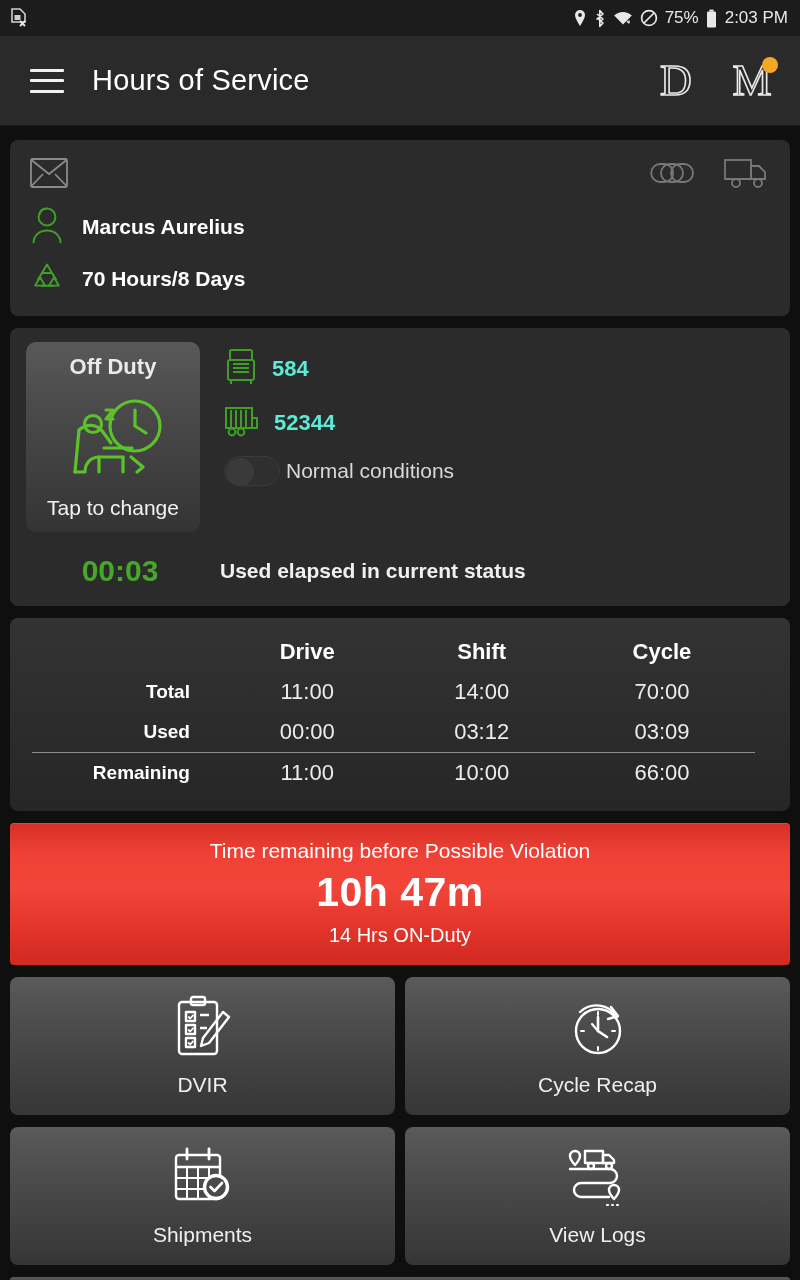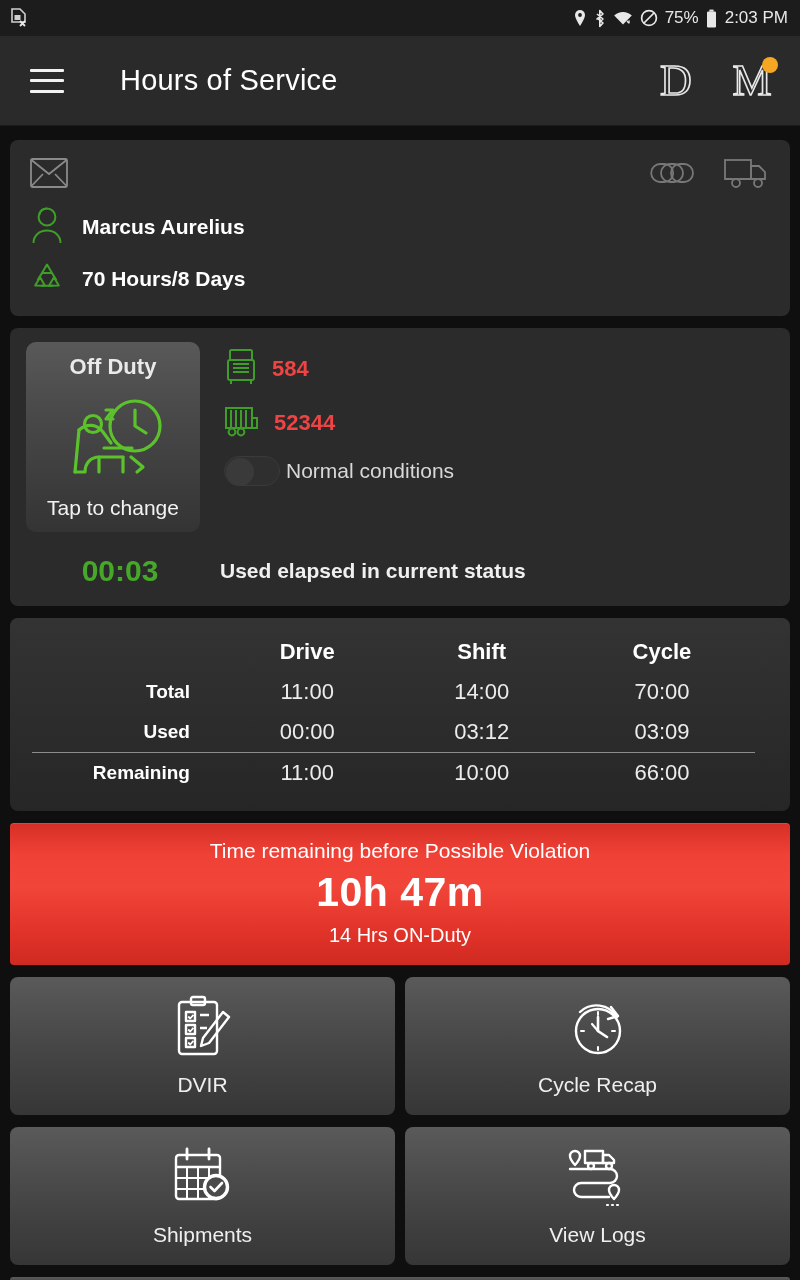--- a/index.html
+++ b/index.html
@@ -21,21 +21,20 @@
   .sb-right{ margin-left:auto; display:flex; align-items:center; gap:7px; }
   .sb-right .pct{ font-size:17px; letter-spacing:0; }
   .sb-right .clock{ font-size:17px; margin-left:1px; }
   .sbicon{ display:block; }
 
   
   .toolbar{
     height:90px; flex:0 0 90px; background:#2a2a2a;
     display:flex; align-items:center; padding:0 24px 0 30px;
     border-bottom:1px solid #1a1a1a;
-    gap:28px;
   }
   .hamburger{ width:34px; height:24px; display:flex; flex-direction:column; justify-content:space-between; cursor:pointer; }
   .hamburger span{ display:block; height:3px; background:#f2f2f2; border-radius:1px; }
   .toolbar-title{ margin-left:28px; color:#fff; font-size:29px; font-weight:400; letter-spacing:.2px; }
   .toolbar-actions{ margin-left:auto; display:flex; align-items:center; gap:28px; }
   .letter-icon{
     position:relative; width:48px; height:52px;
     display:flex; align-items:center; justify-content:center;
   }
   .letter-icon .glyph{
@@ -71,21 +70,21 @@
     background:linear-gradient(180deg,#595959 0%,#4a4a4a 35%,#3e3e3e 70%,#343434 100%);
     display:flex; flex-direction:column; align-items:center; justify-content:space-between;
     padding:12px 6px 12px 6px; cursor:pointer;
   }
   .duty-btn .duty-label{ color:#eaeaea; font-size:22px; font-weight:bold; }
   .duty-btn .duty-sub{ color:#f2f2f2; font-size:21px; font-weight:normal; }
   .duty-icon{ flex:1; display:flex; align-items:center; justify-content:center; }
 
   .veh-col{ padding-left:24px; padding-top:6px; flex:1; }
   .veh-row{ display:flex; align-items:center; gap:14px; margin-bottom:14px; }
-  .veh-row .num{ color:#ef4444; font-size:22px; font-weight:bold; }
+  .veh-row .num{ color:#5eead4; font-size:22px; font-weight:bold; }
   .toggle-row{ display:flex; align-items:center; gap:6px; margin-top:2px; }
   .toggle{
     width:56px; height:30px; border-radius:15px; background:#2f2f2f;
     border:1px solid #3a3a3a; position:relative; flex:0 0 56px; cursor:pointer;
   }
   .toggle .knob{
     position:absolute; left:1px; top:1px; width:28px; height:28px; border-radius:50%;
     background:#3a3a3a;
   }
   .toggle-row .tlabel{ color:#d8d8d8; font-size:21px; }

